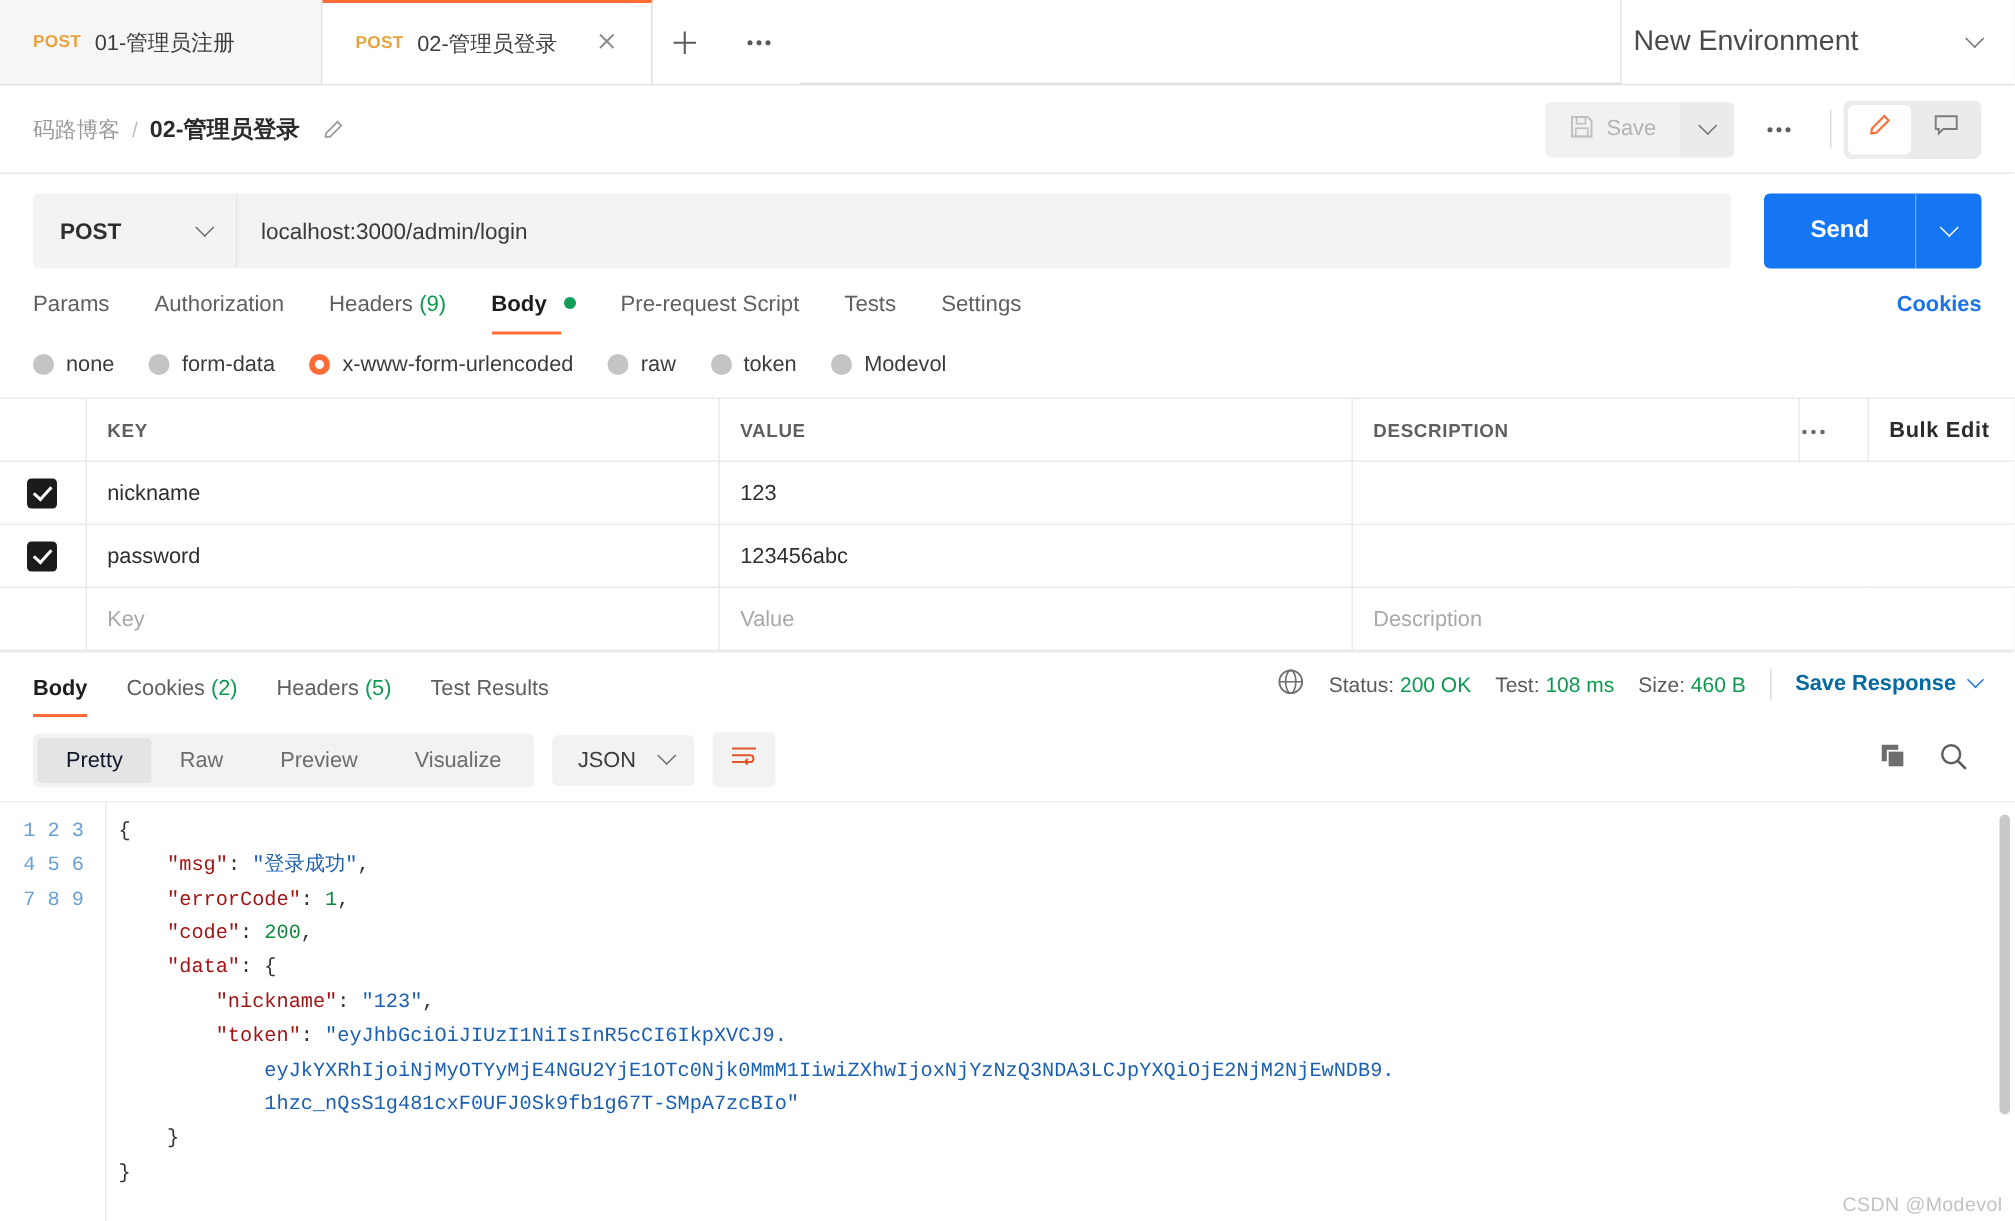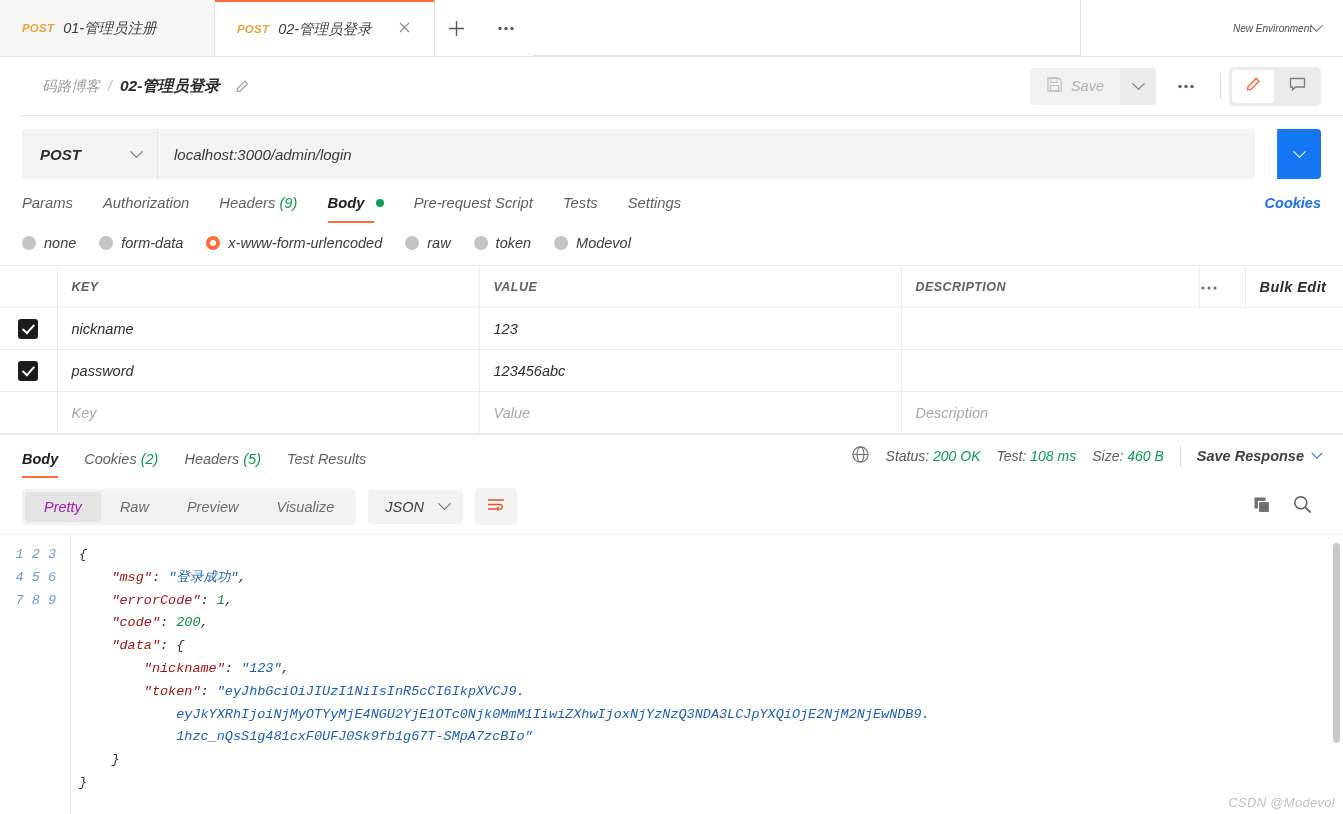--- a/index.html
+++ b/index.html
@@ -3,21 +3,21 @@
 <meta charset="utf-8">
 <style>
   * { box-sizing: border-box; margin: 0; padding: 0; }
   html, body {
     width: 1343px; height: 814px;
     background: #ffffff;
     font-family: "Liberation Sans", sans-serif;
     color: #2b2b2b;
     overflow: hidden;
   }
-  .app { width: 1343px; height: 814px; display: flex; flex-direction: column; position: relative; font-style: italic; }
+  .app { width: 1343px; height: 814px; display: flex; flex-direction: column; position: relative; }
 
   
   .tabbar {
     height: 57px; min-height: 57px;
     display: flex; align-items: stretch;
     background: #f6f6f6;
     border-bottom: 1px solid #e0e0e0;
   }
   .tab {
     display: flex; align-items: center; gap: 9px;
@@ -43,37 +43,36 @@
   }
   .tabbtn {
     display: flex; align-items: center; justify-content: center;
     width: 44px; background: #ffffff; color: #6e6e6e;
     cursor: pointer;
   }
   .tabbtn.plus { font-size: 25px; font-weight: 300; color: #5a5a5a; }
   .tabbtn.dots { font-size: 12px; letter-spacing: 1.5px; width: 54px; }
   .tabbar-fill { flex: 1; background: #ffffff; border-bottom: 1px solid #e0e0e0; }
   .envsel {
-    width: 263px; display: flex; align-items: center; justify-content: flex-end;
-    padding: 0 22px 0 24px;
+    width: 263px; display: flex; align-items: center; justify-content: space-between;
+    padding: 0 22px 0 8px;
     background: #ffffff; border-left: 1px solid #e3e3e3;
-    font-size: 10px; color: #4a4a4a; cursor: pointer;
+    font-size: 19px; color: #4a4a4a; cursor: pointer;
   }
   .chev { display: inline-block; width: 9px; height: 9px;
           border-right: 1.6px solid #6f6f6f; border-bottom: 1.6px solid #6f6f6f;
           transform: rotate(45deg) translate(-2px,-2px); }
 
   
   .crumbrow {
     height: 59px; min-height: 59px;
     display: flex; align-items: center;
     padding: 0 22px 0 22px;
     border-bottom: 1px solid #e8e8e8;
     background: #fff;
-    margin-left: 20px;
   }
   .crumb-collection { font-size: 14.5px; color: #9a9a9a; }
   .crumb-sep { font-size: 14px; color: #bdbdbd; margin: 0 8px; }
   .crumb-name { font-size: 15.5px; font-weight: bold; color: #2b2b2b; }
   .pencil-small { margin-left: 14px; color: #9b9b9b; display: flex; align-items: center; }
   .crumb-right { margin-left: auto; display: flex; align-items: center; }
   .savebtn {
     display: flex; align-items: center; gap: 8px;
     height: 37px; padding: 16px 16px;
     background: #f1f1f1; color: #b3b3b3;
@@ -156,29 +155,29 @@
                transform: rotate(42deg) translate(-1px,-1px); }
   .noborder-left { border-left: none !important; }
 
   
   .resbar { display: flex; align-items: flex-end; padding: 10px 22px 0 22px; border-top: 1px solid #eaeaea; }
   .restab { font-size: 14.5px; color: #5f5f5f; margin-right: 26px; padding-bottom: 11px; cursor: pointer; position: relative; }
   .restab.active { color: #1d1d1d; font-weight: bold; }
   .restab.active:after { content: ""; position: absolute; left: 0; right: 0; bottom: 0; height: 2.5px; background: #ff6c37; }
   .resmeta { margin-left: auto; display: flex; align-items: center; gap: 16px; padding-bottom: 11px; font-size: 14px; color: #5a5a5a; }
   .resmeta b { color: #0c9a4f; font-weight: normal; }
-  .saveresp { font-size: 14.5px; font-weight: bold; color: #404040; display: flex; align-items: center; gap: 9px; cursor: pointer; }
+  .saveresp { font-size: 14.5px; font-weight: bold; color: #0369a1; display: flex; align-items: center; gap: 9px; cursor: pointer; }
   .saveresp .chev { border-color: #1a73e8; width: 8px; height: 8px; }
   .msep { width: 1px; height: 21px; background: #dcdcdc; }
 
   
   .restool { display: flex; align-items: center; padding: 10px 22px 9px 22px; gap: 12px; }
   .segwrap { display: flex; background: #f2f2f2; border-radius: 4px; padding: 3px; }
   .seg { padding: 7px 19px; font-size: 14.5px; color: #6c6c6c; border-radius: 3px; cursor: pointer; }
-  .seg.active { background: #e4e4e4; color: #a21caf; }
+  .seg.active { background: #e4e4e4; color: #0f172a; }
   .jsonsel {
     display: flex; align-items: center; gap: 16px;
     background: #f2f2f2; border-radius: 4px; padding: 9px 14px 9px 17px;
     font-size: 14.5px; color: #3d3d3d; cursor: pointer;
   }
   .wrapbtn {
     width: 42px; height: 37px; background: #f2f2f2; border-radius: 4px;
     display: flex; align-items: center; justify-content: center; cursor: pointer;
   }
   .restool-right { margin-left: auto; display: flex; align-items: center; gap: 20px; padding-right: 8px; }
@@ -297,20 +296,21 @@
     </div>
   </div>
 
   <div class="urlrow">
     <div class="methodbox">
       <span>POST</span>
       <span class="chev"></span>
     </div>
     <div class="urlbox">localhost:3000/admin/login</div>
     <div class="sendwrap">
+      <div class="sendbtn">Send</div>
       <div class="sendcaret">
         <span class="chev"></span>
       </div>
     </div>
   </div>
 
   <div class="reqtabs">
     <div class="reqtab"><span>Params</span></div>
     <div class="reqtab"><span>Authorization</span></div>
     <div class="reqtab">

